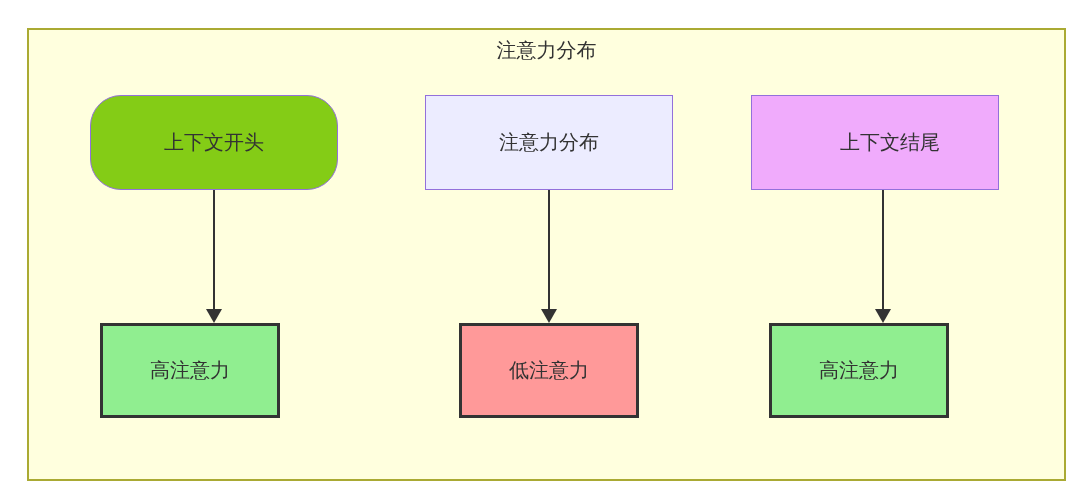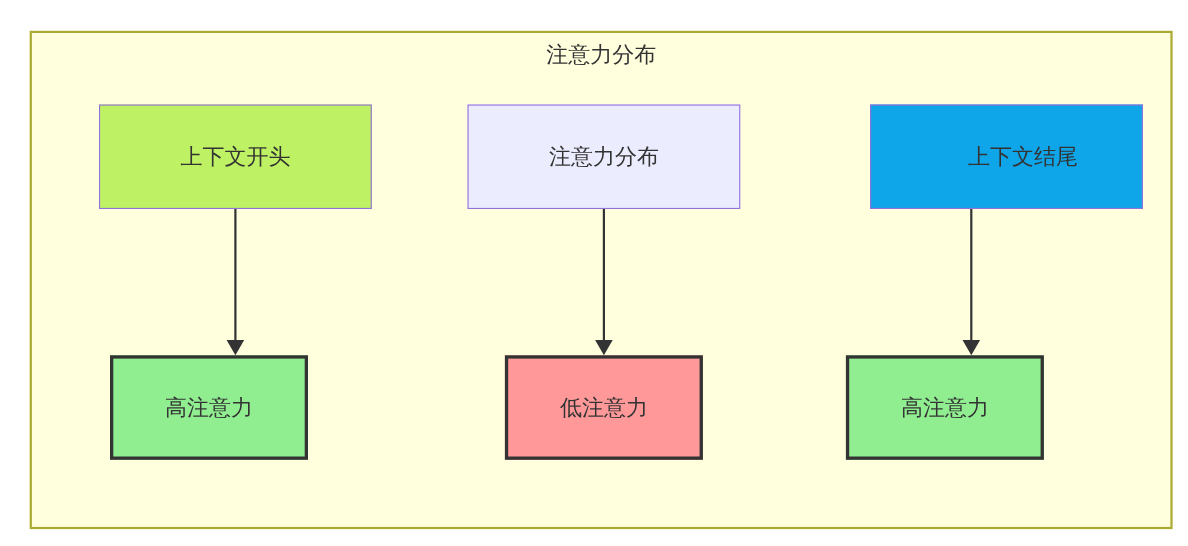--- a/index.html
+++ b/index.html
@@ -87,21 +87,21 @@
   }
 </style>
 </head>
 <body>
 
 <div class="stage">
   <div class="subgraph" style="background-color: rgb(255, 255, 222); border-color: rgb(170, 170, 51);">
 
     <div class="subgraph-title">注意力分布</div>
 
-    <div class="node top-node" style="left: 61px; background-color: #bef264; border-color: rgb(147, 112, 219);">
+    <div class="node top-node" style="left: 61px; background-color: #84cc16; border-color: rgb(147, 112, 219); border-radius: 31px;">
       <span>上下文开头</span>
     </div>
     <div class="arrow" style="left:177px">
       <div class="arrow-line"></div>
       <div class="arrow-head"></div>
     </div>
     <div class="node bottom-node level-high" style="left: 71px; background-color: rgb(144, 238, 144); border-color: rgb(51, 51, 51);">
       <span>高注意力</span>
     </div>
 
@@ -109,21 +109,21 @@
       <span>注意力分布</span>
     </div>
     <div class="arrow" style="left:512px">
       <div class="arrow-line"></div>
       <div class="arrow-head"></div>
     </div>
     <div class="node bottom-node level-low" style="left: 406px; background-color: rgb(255, 153, 153); border-color: rgb(51, 51, 51); margin-left: 24px;">
       <span>低注意力</span>
     </div>
 
-    <div class="node top-node" style="left: 762px; background-color: #0ea5e9; border-color: rgb(147, 112, 219); padding-left: 30px;">
+    <div class="node top-node" style="left: 722px; background-color: #f0abfc; border-color: rgb(147, 112, 219); padding-left: 30px;">
       <span>上下文结尾</span>
     </div>
     <div class="arrow" style="left:846px">
       <div class="arrow-line"></div>
       <div class="arrow-head"></div>
     </div>
     <div class="node bottom-node level-high" style="left: 740px; background-color: rgb(144, 238, 144); border-color: rgb(51, 51, 51);">
       <span>高注意力</span>
     </div>
 

